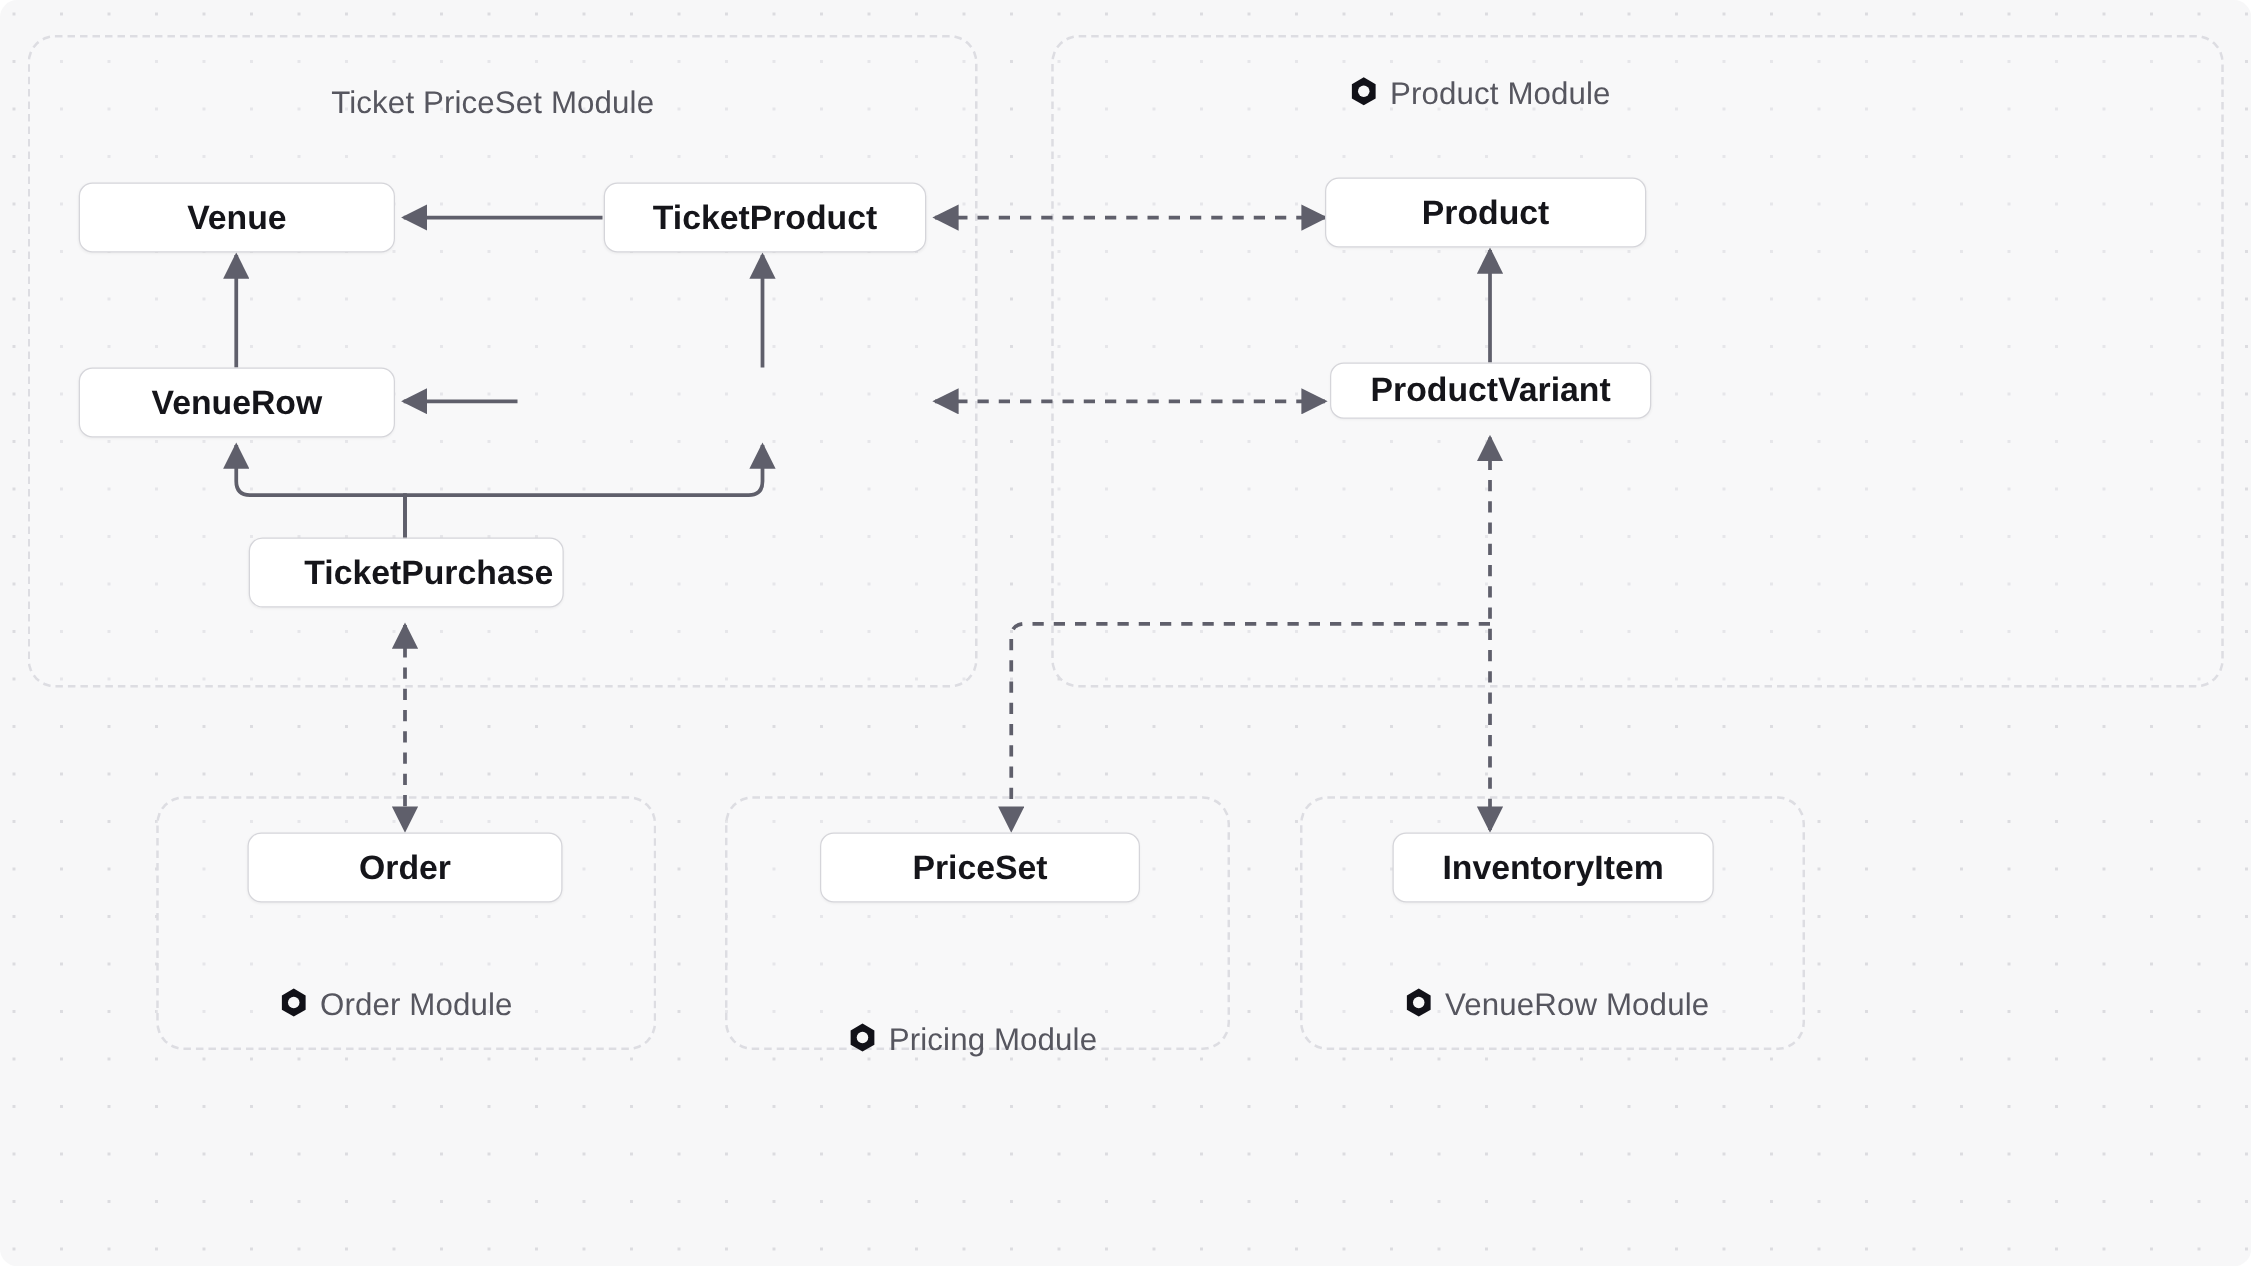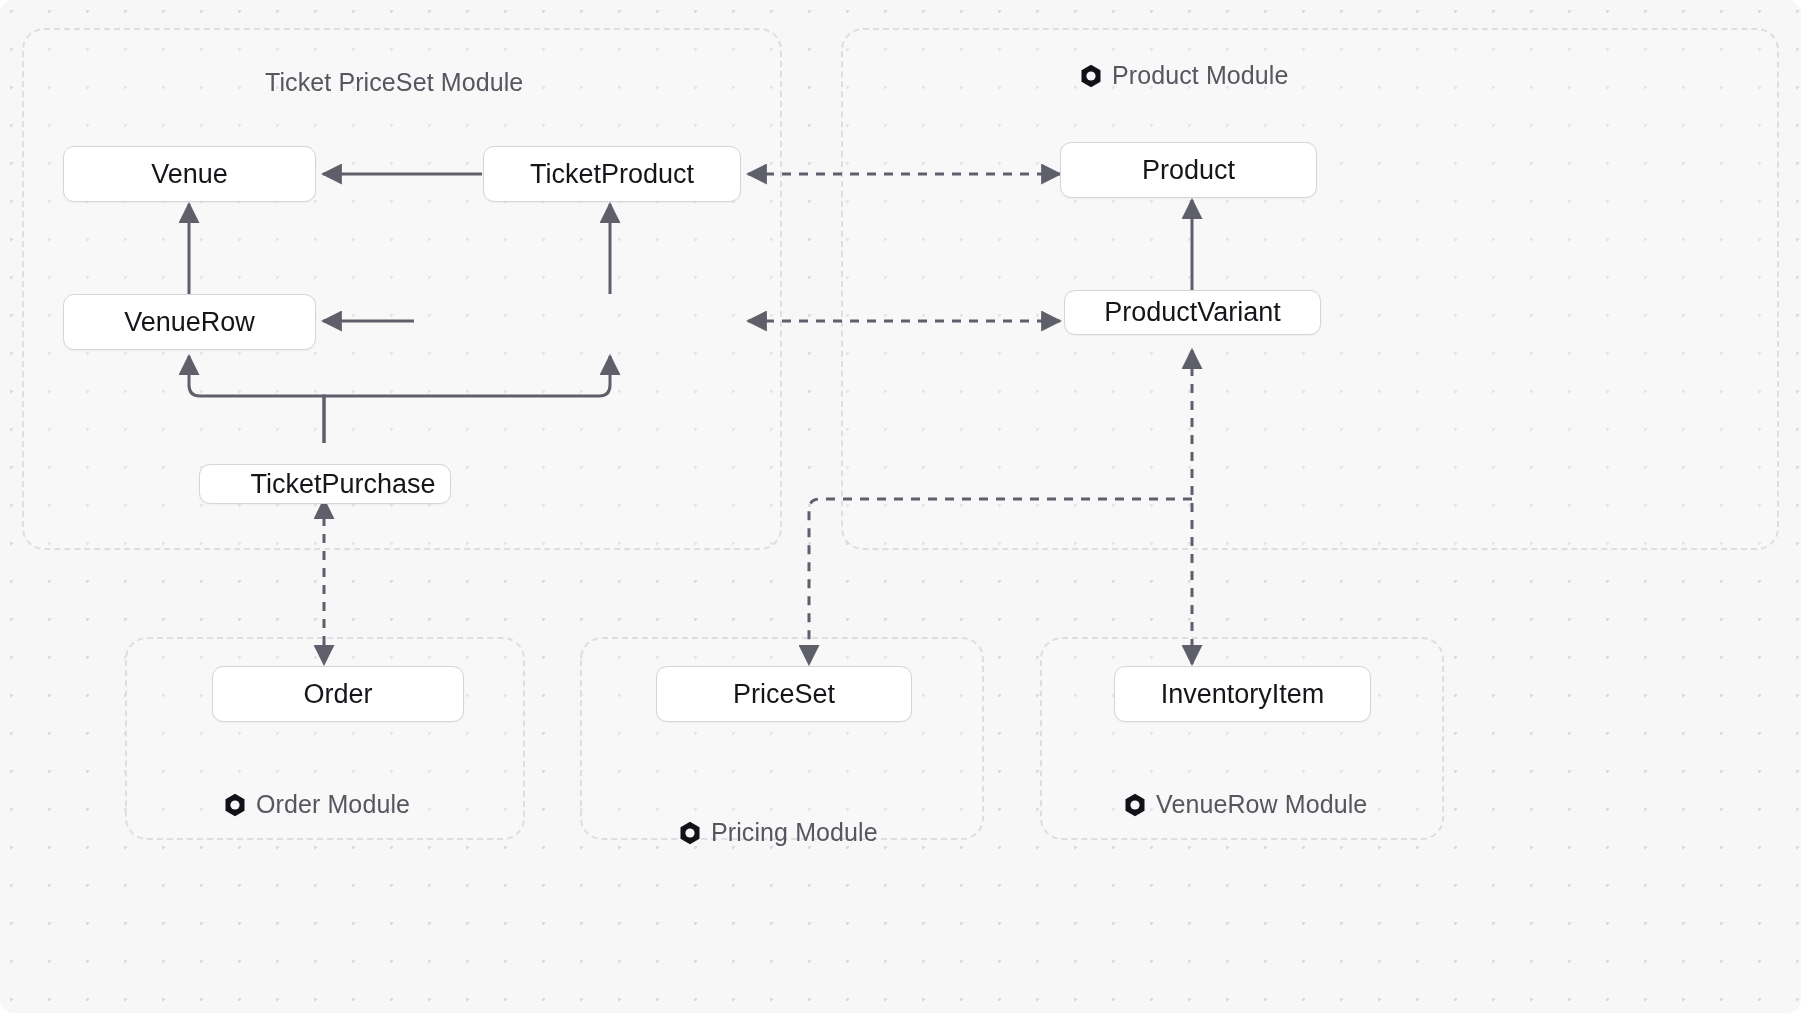--- a/index.html
+++ b/index.html
@@ -32,21 +32,21 @@
   }
   .module-title {
     position: absolute;
     font-size: 25px;
     color: #56565f;
     white-space: nowrap;
     letter-spacing: .1px;
   }
   .module-title.with-icon {
     display: flex;
-    align-items: center;
+    align-items: flex-start;
     gap: 11px;
   }
   .nut-icon {
     display: inline-block;
     width: 21px; height: 23px;
     flex: 0 0 auto;
   }
 
   
   .node {
@@ -55,20 +55,21 @@
     border: 1.6px solid #d5d5da;
     border-radius: 11px;
     display: flex;
     align-items: center;
     justify-content: center;
     font-size: 27px;
     color: #15151a;
     box-shadow: 0 1px 2px rgba(20,20,30,0.045);
     white-space: nowrap;
     z-index: 5;
+    font-weight: bold;
   }
 
   
   #edges {
     position: absolute;
     left: 0; top: 0;
     width: 1801px; height: 1013px;
     z-index: 3;
     pointer-events: none;
   }
@@ -186,33 +187,33 @@
 
   <div class="node" style="left:483px; top:146px; width:258px; height:56px;">
     <span>TicketProduct</span>
   </div>
 
   <div class="node" style="left:63px; top:294px; width:253px; height:56px;">
     <span>VenueRow</span>
   </div>
 
 
-  <div class="node" style="left:199px; top:464px; width:252px; height:40px;padding-left:36px;">
+  <div class="node" style="left:199px; top:430px; width:252px; height:56px;padding-left:36px;">
     <span>TicketPurchase</span>
   </div>
 
   <div class="node" style="left:1060px; top:142px; width:257px; height:56px;">
     <span>Product</span>
   </div>
 
   <div class="node" style="left:1064px; top:290px; width:257px; height:45px;">
     <span>ProductVariant</span>
   </div>
 
-  <div class="node" style="left:212px; top:666px; width:252px; height:56px;">
+  <div class="node" style="left:198px; top:666px; width:252px; height:56px;">
     <span>Order</span>
   </div>
 
   <div class="node" style="left:656px; top:666px; width:256px; height:56px;">
     <span>PriceSet</span>
   </div>
 
   <div class="node" style="left:1114px; top:666px; width:257px; height:56px;">
     <span>InventoryItem</span>
   </div>

